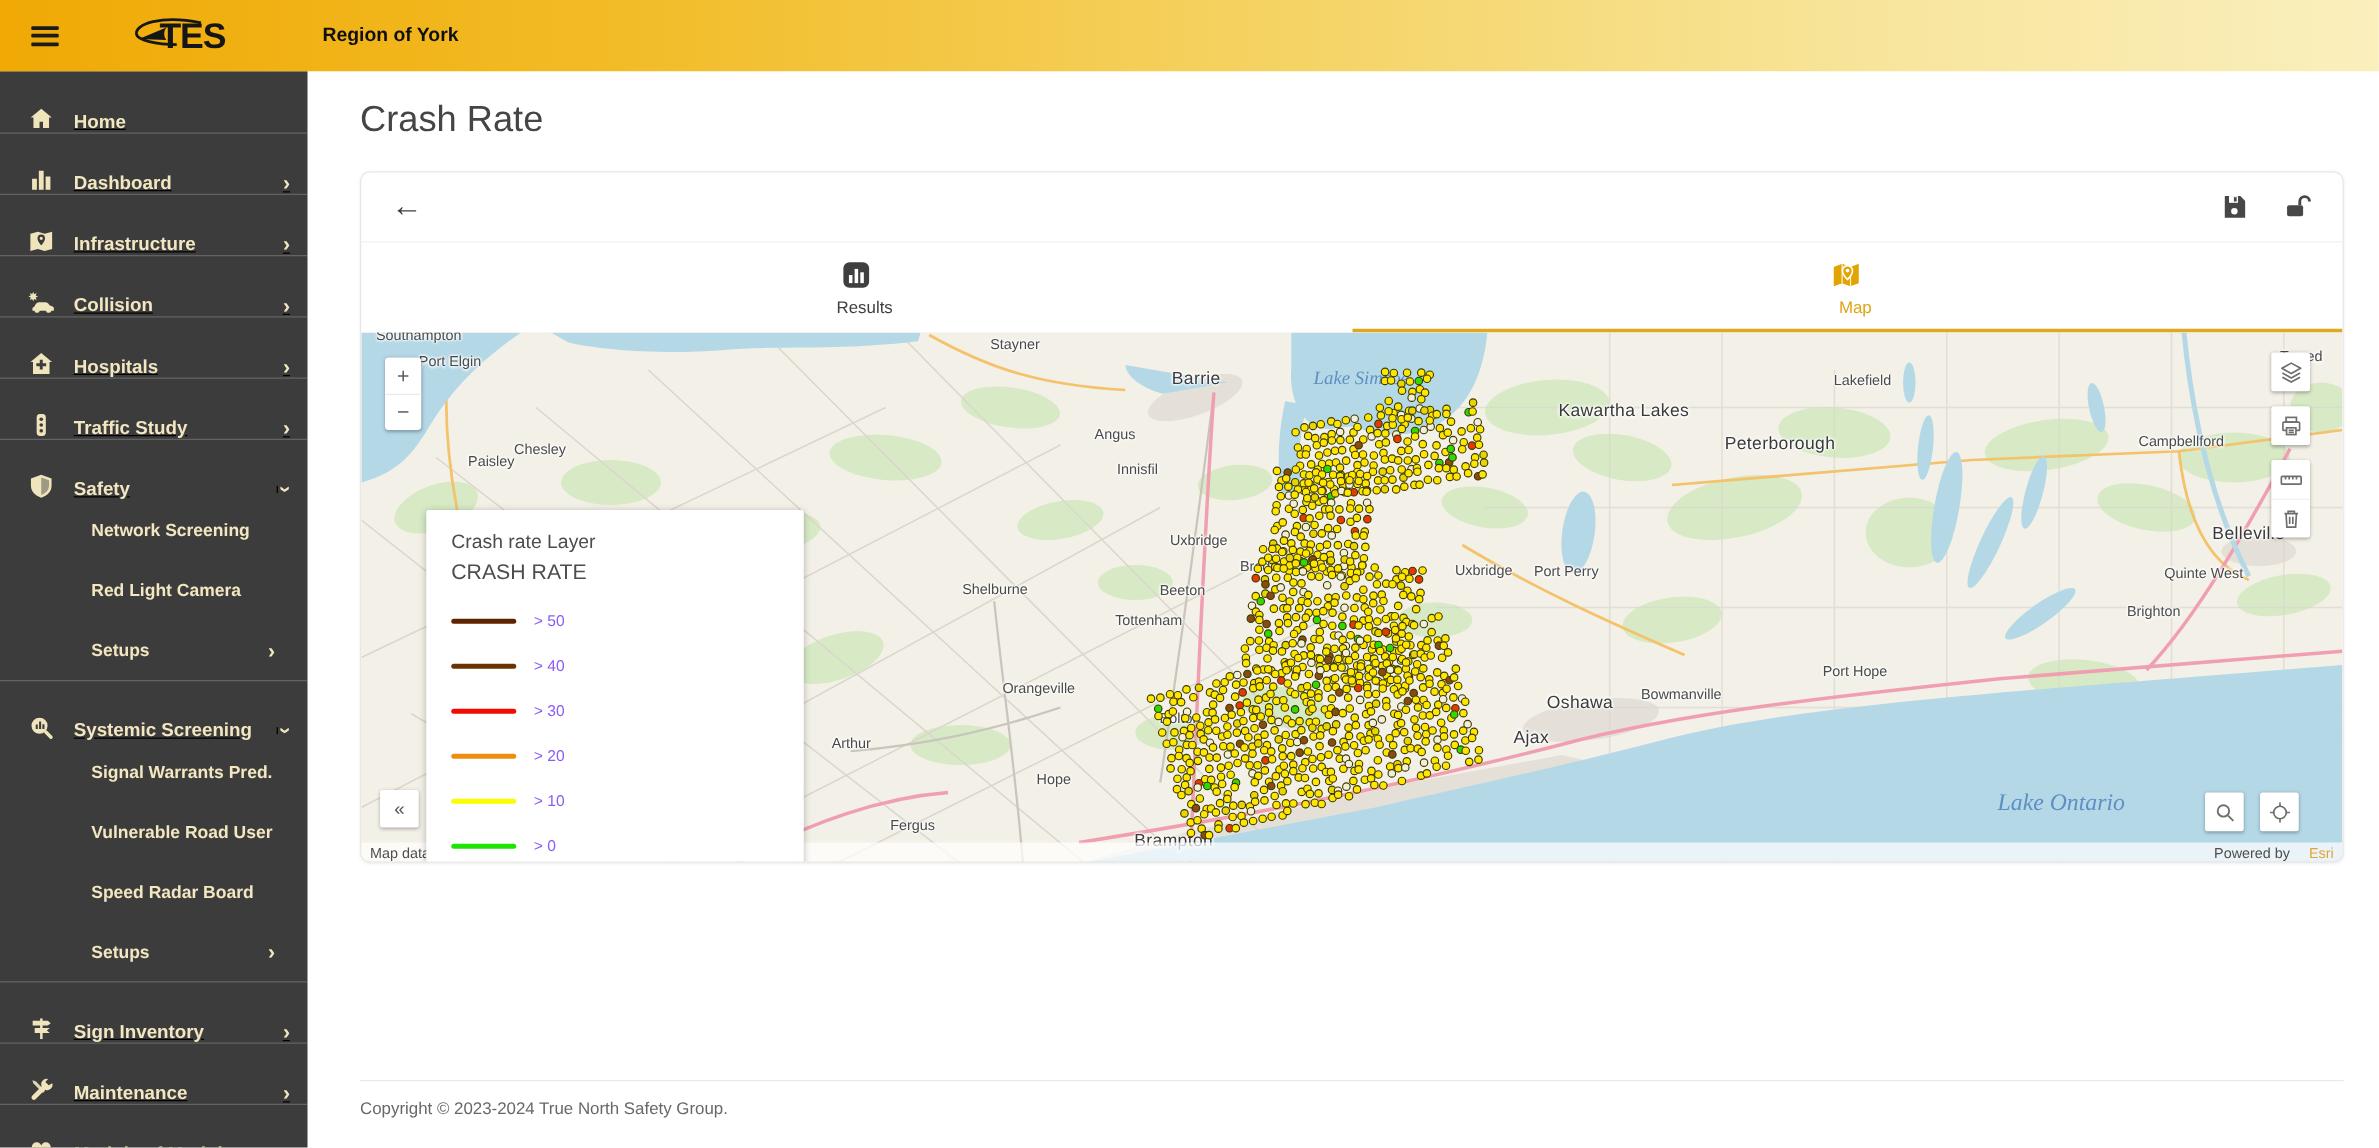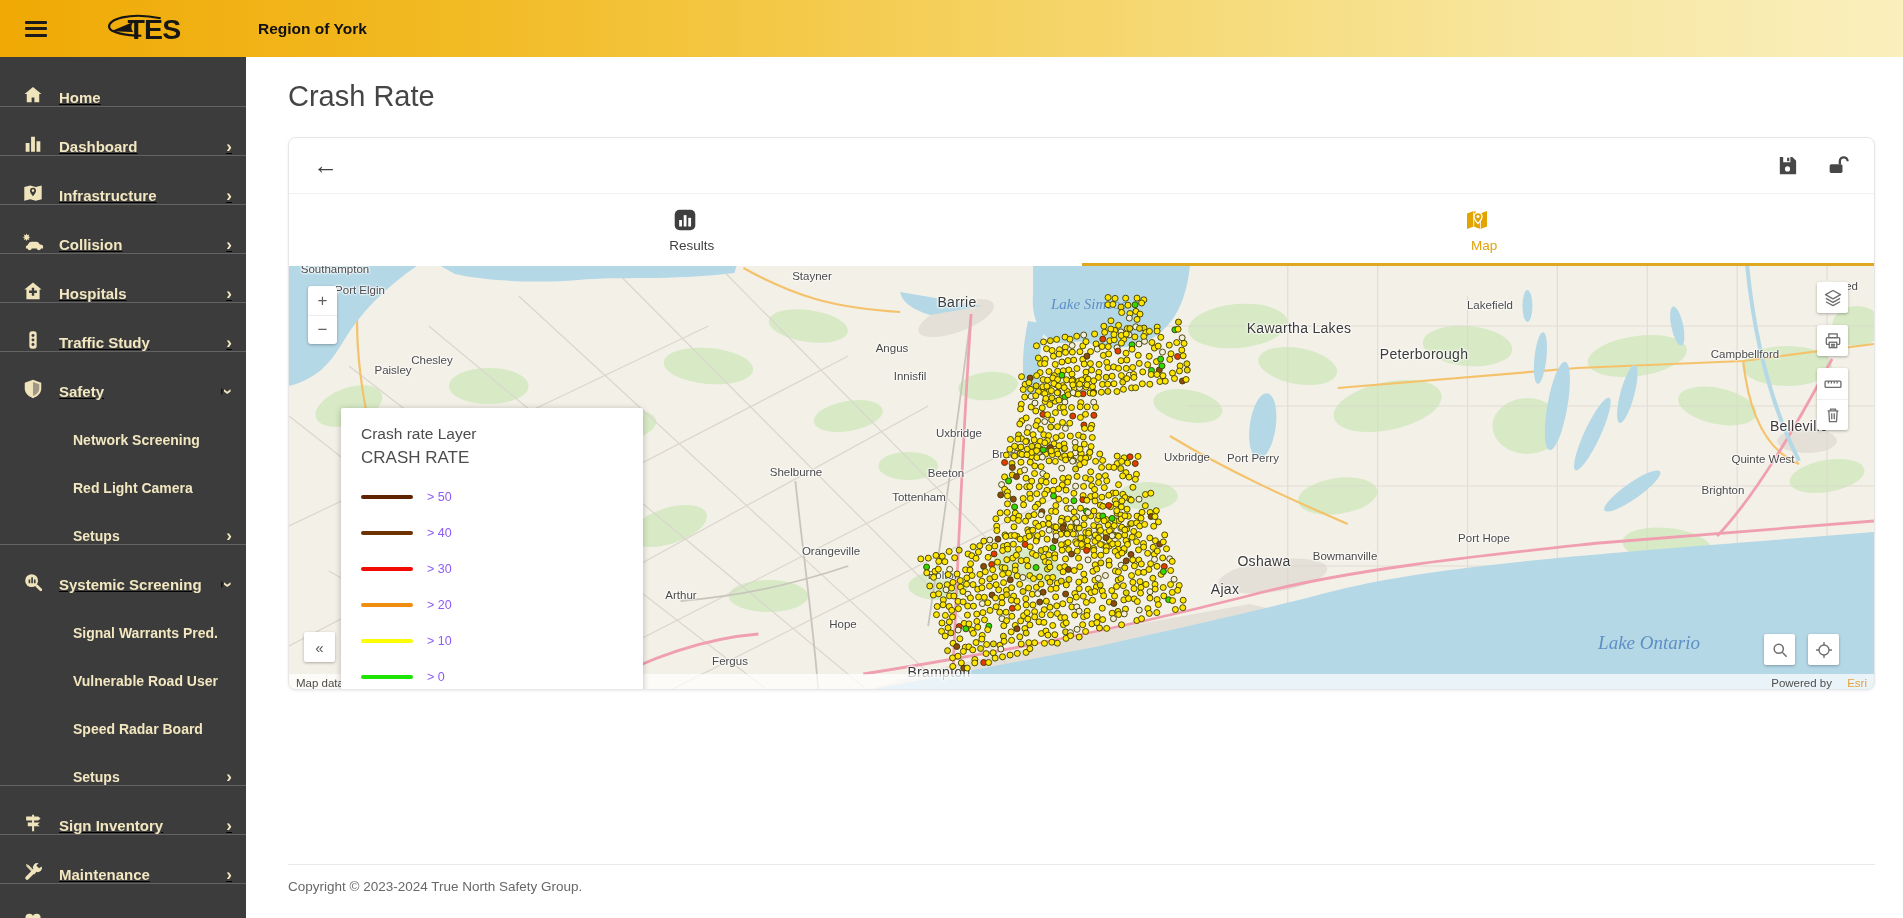--- a/index.html
+++ b/index.html
@@ -21,21 +21,21 @@
   
   .sidebar { position:absolute; top:57px; left:0; width:246px; height:861px; background:#3C3C3C; z-index:40; overflow:hidden; }
   .side-item { height:49px; display:flex; align-items:flex-end; padding:0 14px 0 22px;
     border-top:1px solid rgba(255,255,255,.20); cursor:pointer;text-decoration:underline; }
   .side-item.first { border-top:none; }
   .side-icon { width:22px; height:22px; color:#F0E4BC; margin-right:15px; flex:none; }
   .side-icon svg { width:100%; height:100%; display:block; }
   .side-label { color:#F2E7C0; font-weight:bold; font-size:15px; flex:1; }
   .side-chev { color:#F2E7C0; font-weight:bold; font-size:17px; line-height:1; }
   .side-chev.open { transform:rotate(90deg); }
-  .side-subitem { height:48px; display:flex; align-items:flex-end; padding:0 14px 0 73px; cursor:pointer; }
+  .side-subitem { height:48px; display:flex; align-items:center; padding:0 26px 0 73px; cursor:pointer; }
   .side-sublabel { color:#F2E7C0; font-weight:bold; font-size:14px; flex:1; }
 
   
   .main { position:absolute; left:246px; top:57px; width:1657px; height:861px; background:#fff; }
   .page-title { position:absolute; left:42px; top:23px; font-size:29px; font-weight:300; color:#454545; }
   .card { position:absolute; left:42px; top:80px; width:1587px; height:553px; background:#fff;
     border:1px solid #E7E7E7; border-radius:8px; box-shadow:0 1px 3px rgba(0,0,0,.08); overflow:hidden; }
   .card-toolbar { height:55px; display:flex; align-items:center; padding:0 24px; }
   .back-btn { font-size:25px; color:#3F3F3F; cursor:pointer; line-height:1; }
   .toolbar-right { margin-left:auto; display:flex; gap:28px; align-items:center; }

